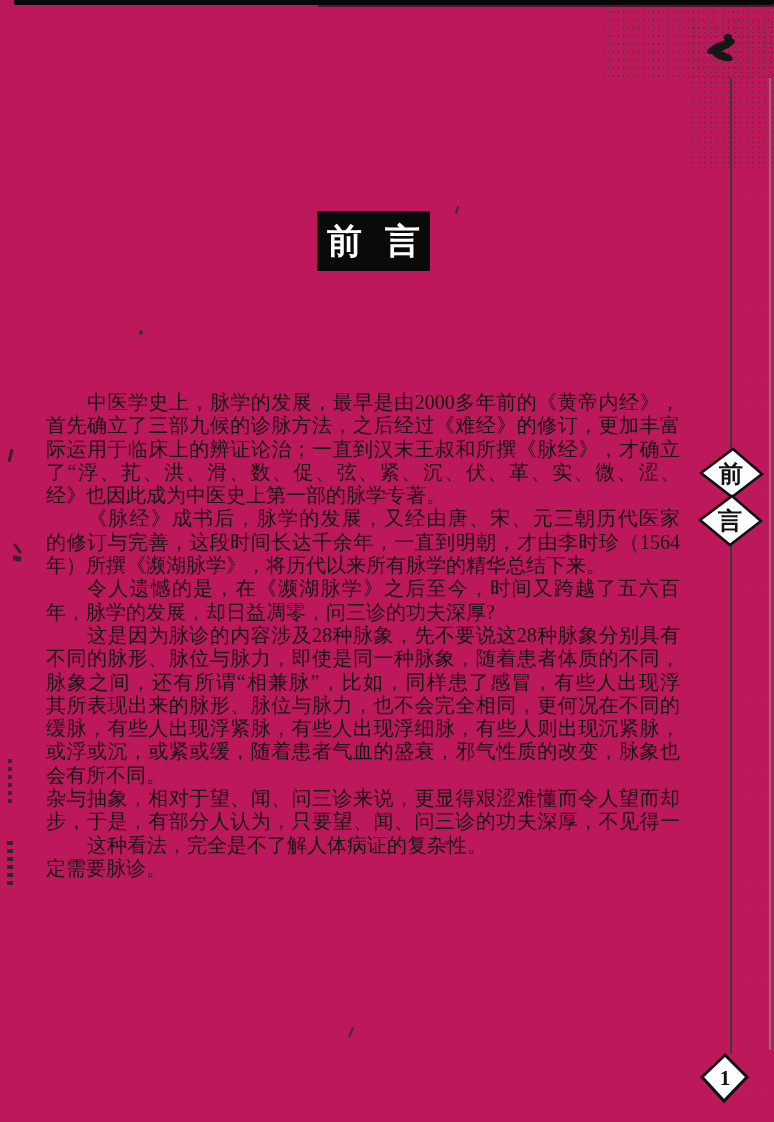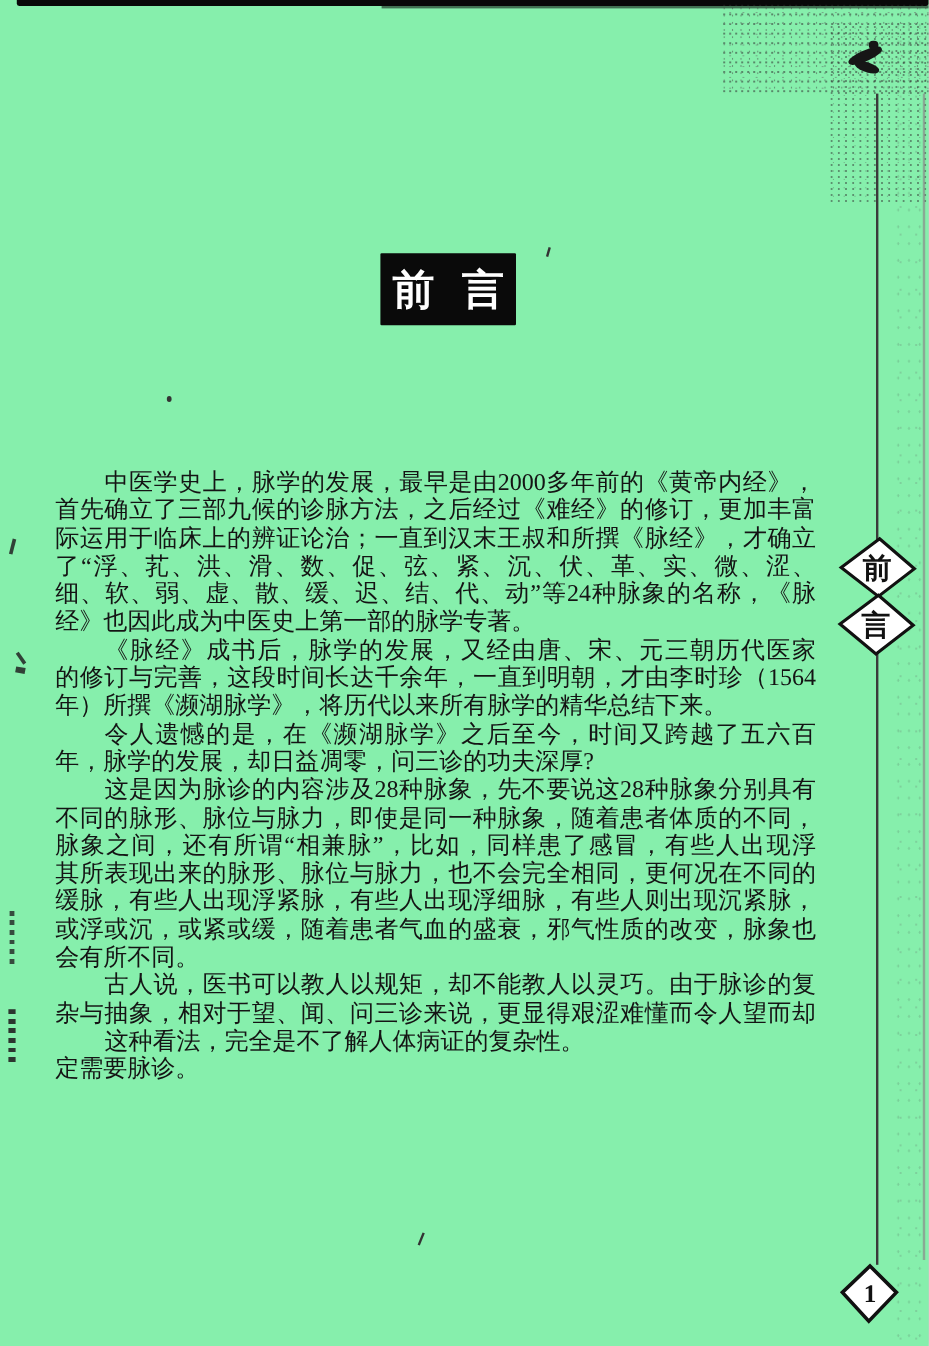--- a/index.html
+++ b/index.html
@@ -1,17 +1,17 @@
 <!DOCTYPE html>
 <html><head>
 <meta charset="utf-8">
 <style>
   html,body{margin:0;padding:0;background:#e8e8e8;}
   .page{
-    position:relative;width:774px;height:1122px;background:#86efac;
+    position:relative;width:774px;height:1122px;background:#be185d;
     overflow:hidden;font-family:"Liberation Serif","DejaVu Serif",serif;
     box-shadow:0 0 6px rgba(0,0,0,.3);
   }
   
   .topbar{position:absolute;left:14px;top:0;right:0;height:5px;background:#080808;border-radius:0 0 2px 2px;}
   .topbar:after{content:"";position:absolute;left:40%;top:5px;right:0;height:2px;background:rgba(10,10,10,.55);}
   .noise-tr{
     position:absolute;left:600px;top:4px;width:174px;height:74px;opacity:.55;
     background-image:radial-gradient(#444 .7px,transparent .9px),radial-gradient(#666 .6px,transparent .8px),radial-gradient(#333 .5px,transparent .7px);
     background-size:7px 6px,11px 9px,5px 8px;background-position:0 0,3px 2px,1px 4px;
@@ -81,36 +81,35 @@
 
   <div class="title-box">
     <span>前言</span>
   </div>
 
   <div class="body-text">
     <div class="line indent">中医学史上，脉学的发展，最早是由2000多年前的《黄帝内经》，</div>
     <div class="line">首先确立了三部九候的诊脉方法，之后经过《难经》的修订，更加丰富</div>
     <div class="line">际运用于临床上的辨证论治；一直到汉末王叔和所撰《脉经》，才确立</div>
     <div class="line">了“浮、芤、洪、滑、数、促、弦、紧、沉、伏、革、实、微、涩、</div>
-    <div class="line">细、软、弱、虚、散、缓、迟、结、代、动”等24种脉象的名称，《脉</div>
     <div class="line last">经》也因此成为中医史上第一部的脉学专著。</div>
     <div class="line indent">《脉经》成书后，脉学的发展，又经由唐、宋、元三朝历代医家</div>
     <div class="line">的修订与完善，这段时间长达千余年，一直到明朝，才由李时珍（1564</div>
     <div class="line last">年）所撰《濒湖脉学》，将历代以来所有脉学的精华总结下来。</div>
     <div class="line indent">令人遗憾的是，在《濒湖脉学》之后至今，时间又跨越了五六百</div>
     <div class="line last">年，脉学的发展，却日益凋零，问三诊的功夫深厚?</div>
     <div class="line indent">这是因为脉诊的内容涉及28种脉象，先不要说这28种脉象分别具有</div>
     <div class="line">不同的脉形、脉位与脉力，即使是同一种脉象，随着患者体质的不同，</div>
     <div class="line">脉象之间，还有所谓“相兼脉”，比如，同样患了感冒，有些人出现浮</div>
     <div class="line">其所表现出来的脉形、脉位与脉力，也不会完全相同，更何况在不同的</div>
     <div class="line">缓脉，有些人出现浮紧脉，有些人出现浮细脉，有些人则出现沉紧脉，</div>
     <div class="line">或浮或沉，或紧或缓，随着患者气血的盛衰，邪气性质的改变，脉象也</div>
     <div class="line last">会有所不同。</div>
-    <div class="line indent">古人说，医书可以教人以规矩，却不能教人以灵巧。由于脉诊的复</div>
     <div class="line">杂与抽象，相对于望、闻、问三诊来说，更显得艰涩难懂而令人望而却</div>
+    <div class="line">步，于是，有部分人认为，只要望、闻、问三诊的功夫深厚，不见得一</div>
     <div class="line indent last">这种看法，完全是不了解人体病证的复杂性。</div>
     <div class="line last">定需要脉诊。</div>
   </div>
 
   <div class="v-line"></div>
   <div class="edge-line"></div>
 
   <svg class="sidebar-svg" width="70" height="106">
     <polygon points="36,5 65,30 35,53 4,29" fill="#fff" stroke="#111" stroke-width="2.6"></polygon>
     <polygon points="35,52 64,77 33,101 3,76" fill="#fff" stroke="#111" stroke-width="2.6"></polygon>

